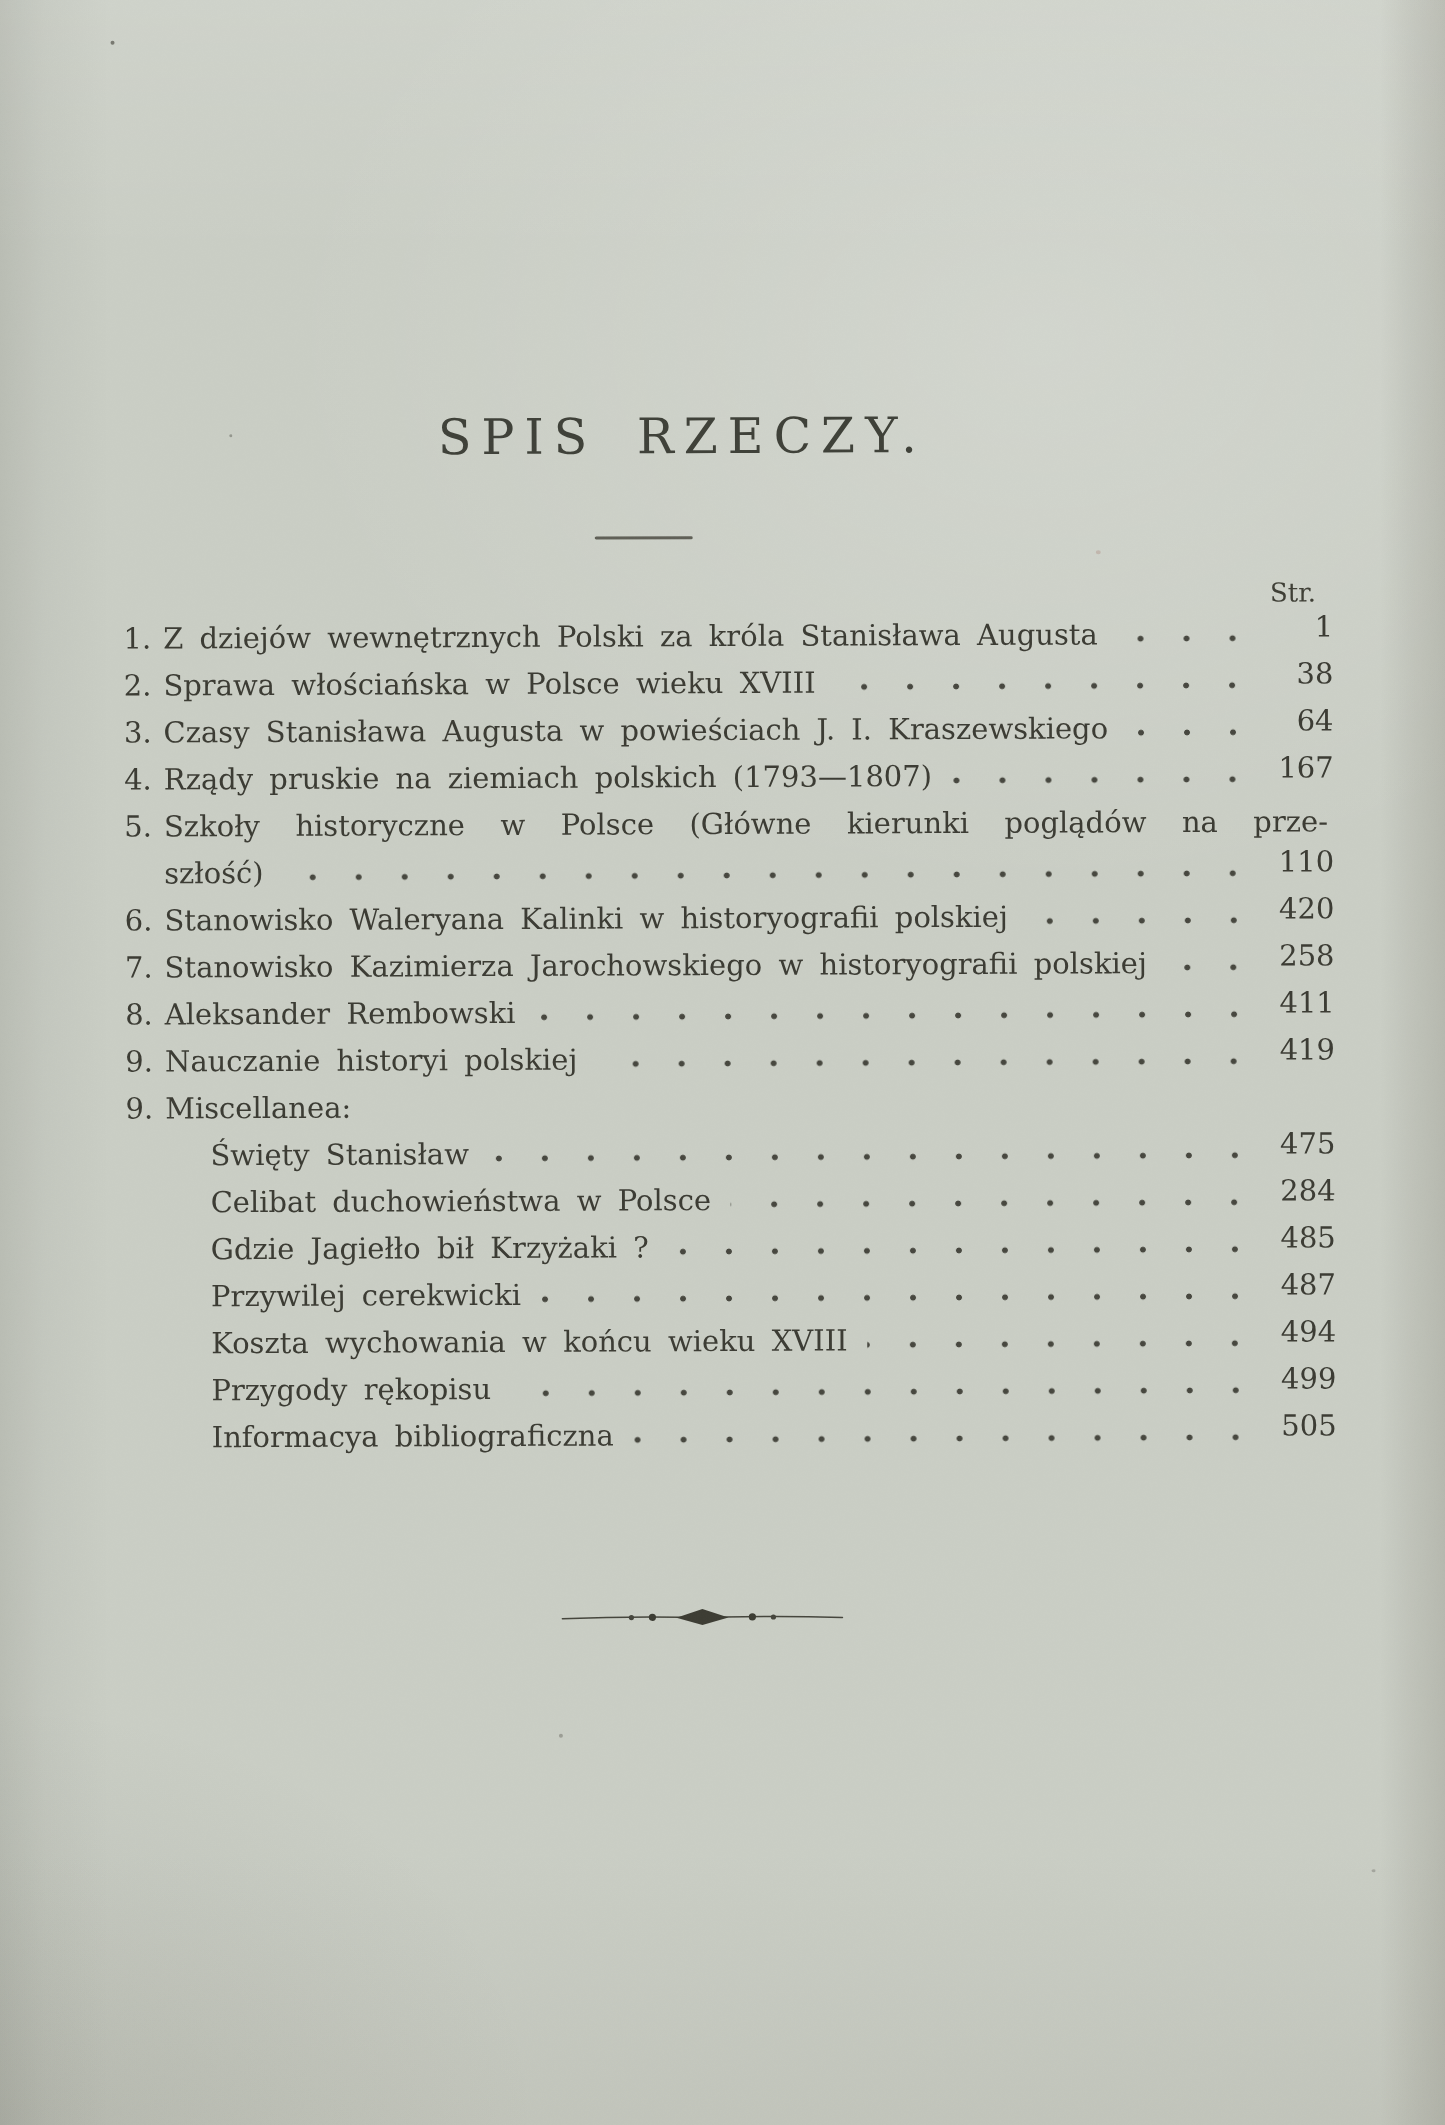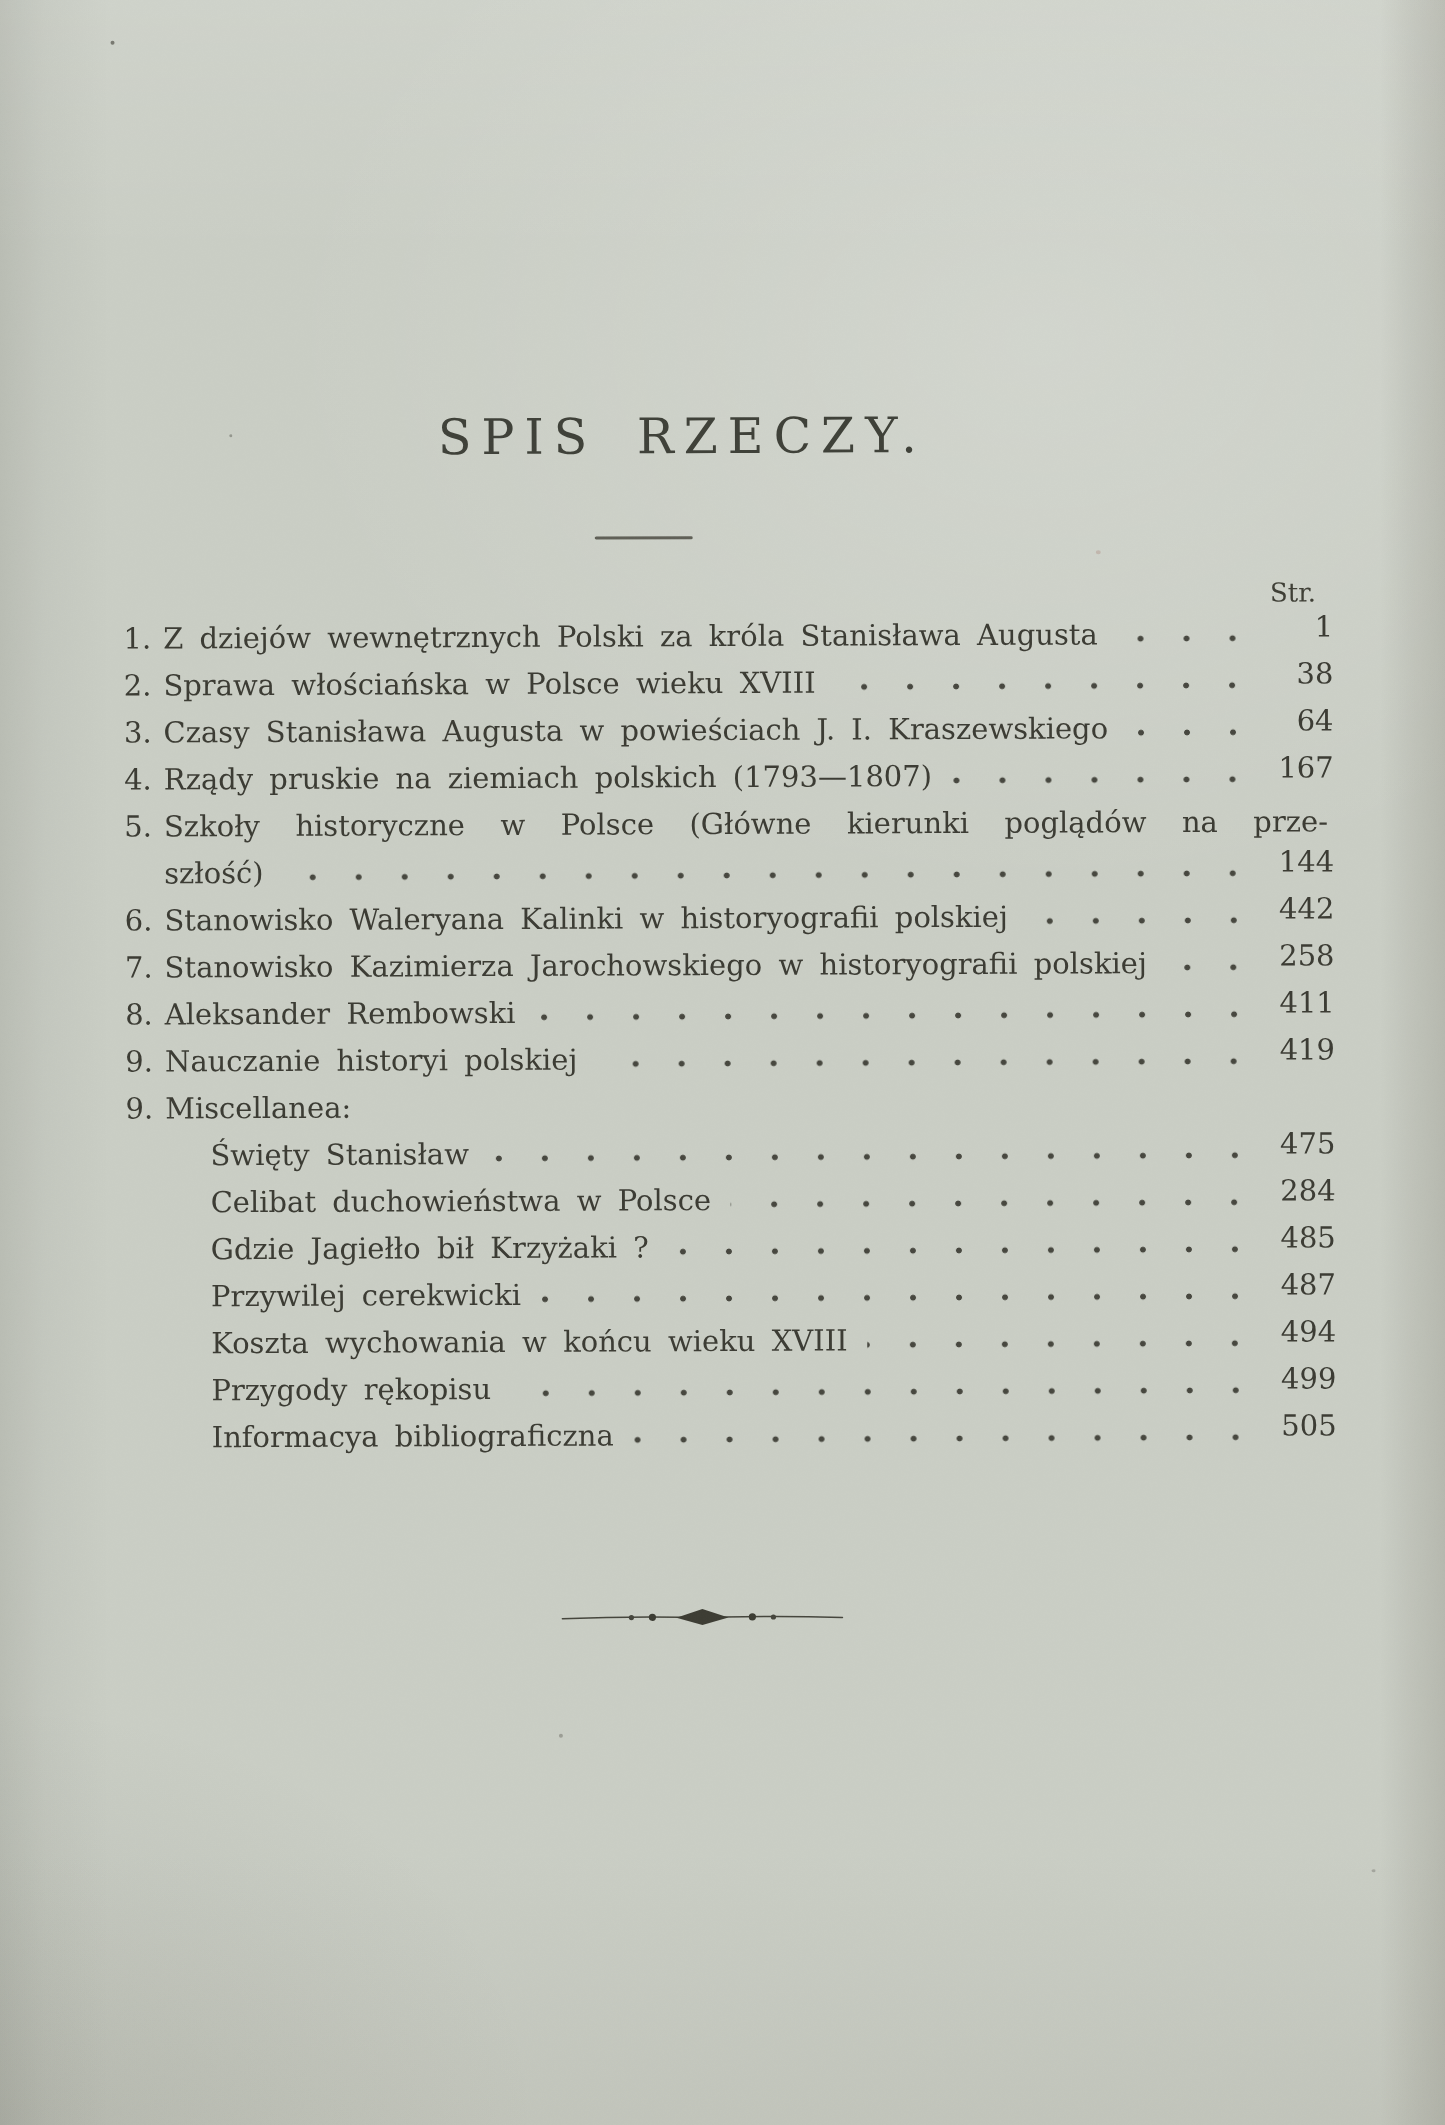--- a/index.html
+++ b/index.html
@@ -93,27 +93,27 @@
         <span class="pg">167</span>
       </div>
       <div class="row justify noleader">
         <span class="num">5.</span>
         <span class="text">Szkoły historyczne w Polsce (Główne kierunki poglądów na prze-</span>
       </div>
       <div class="row">
         <span class="num"></span>
         <span class="text">szłość)</span>
         <span class="leader"></span>
-        <span class="pg">144</span>
+        <span class="pg">110</span>
       </div>
       <div class="row">
         <span class="num">6.</span>
         <span class="text">Stanowisko Waleryana Kalinki w historyografii polskiej</span>
         <span class="leader"></span>
-        <span class="pg">442</span>
+        <span class="pg">420</span>
       </div>
       <div class="row">
         <span class="num">7.</span>
         <span class="text">Stanowisko Kazimierza Jarochowskiego w historyografii polskiej</span>
         <span class="leader"></span>
         <span class="pg">258</span>
       </div>
       <div class="row">
         <span class="num">8.</span>
         <span class="text">Aleksander Rembowski</span>

